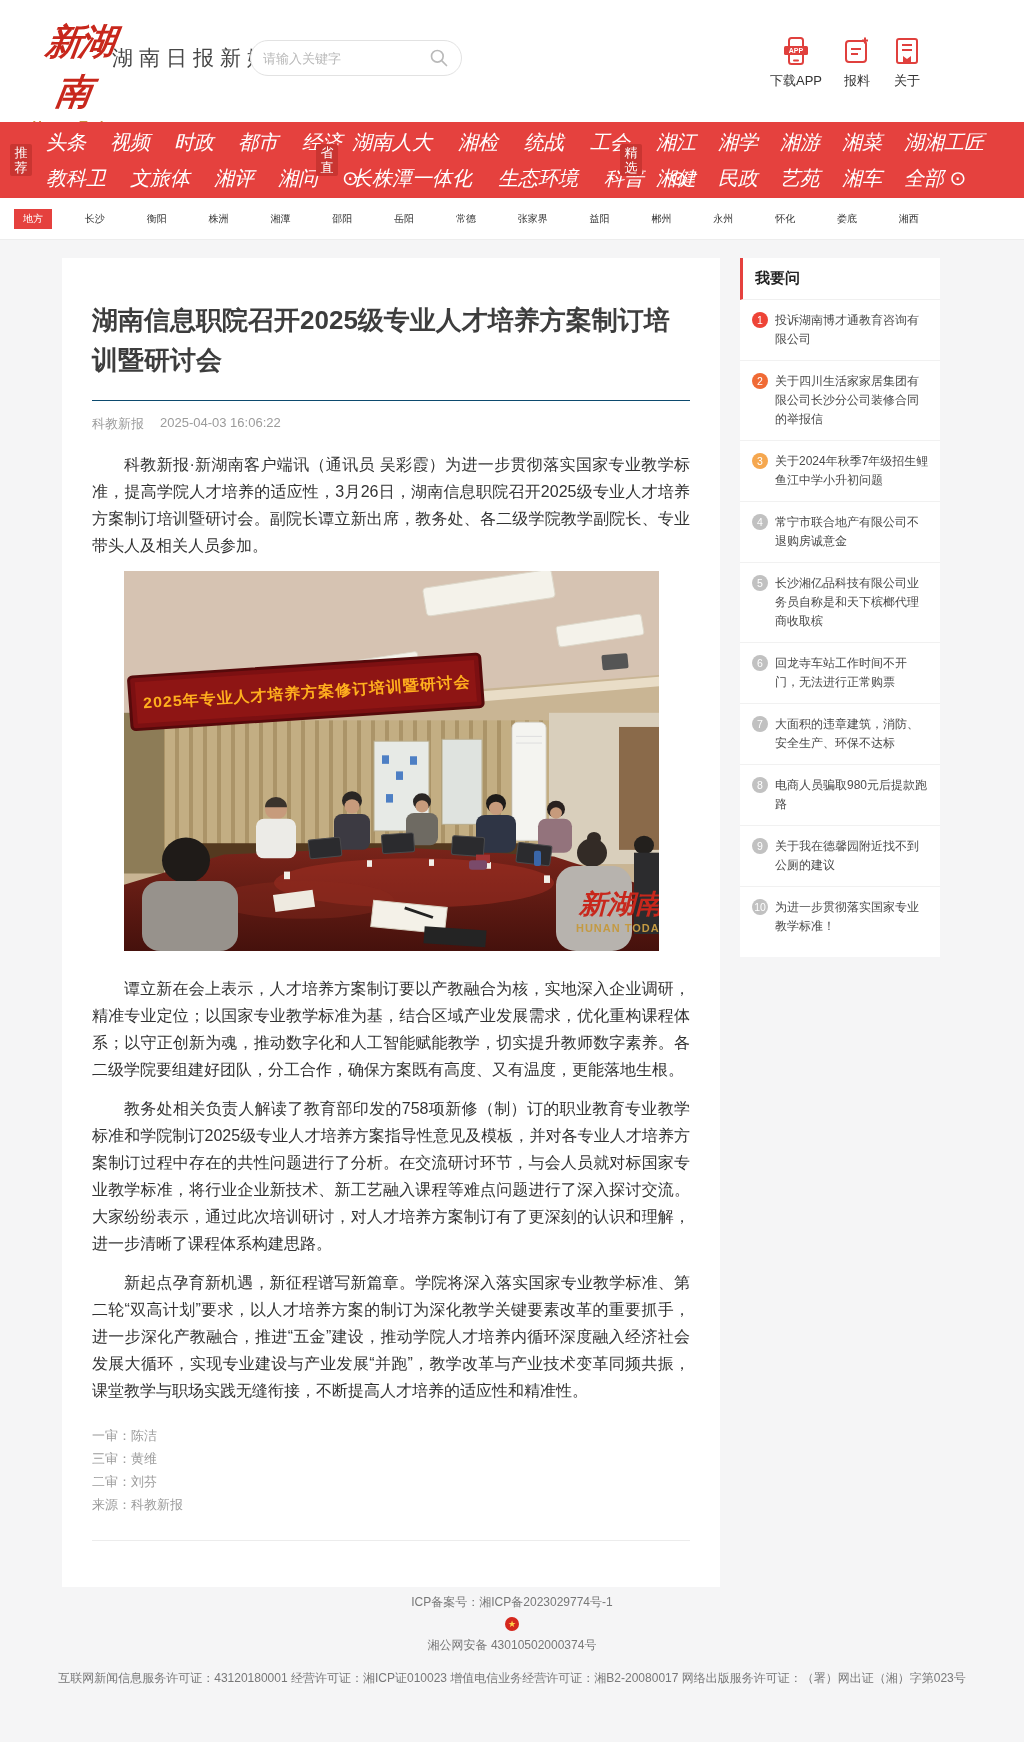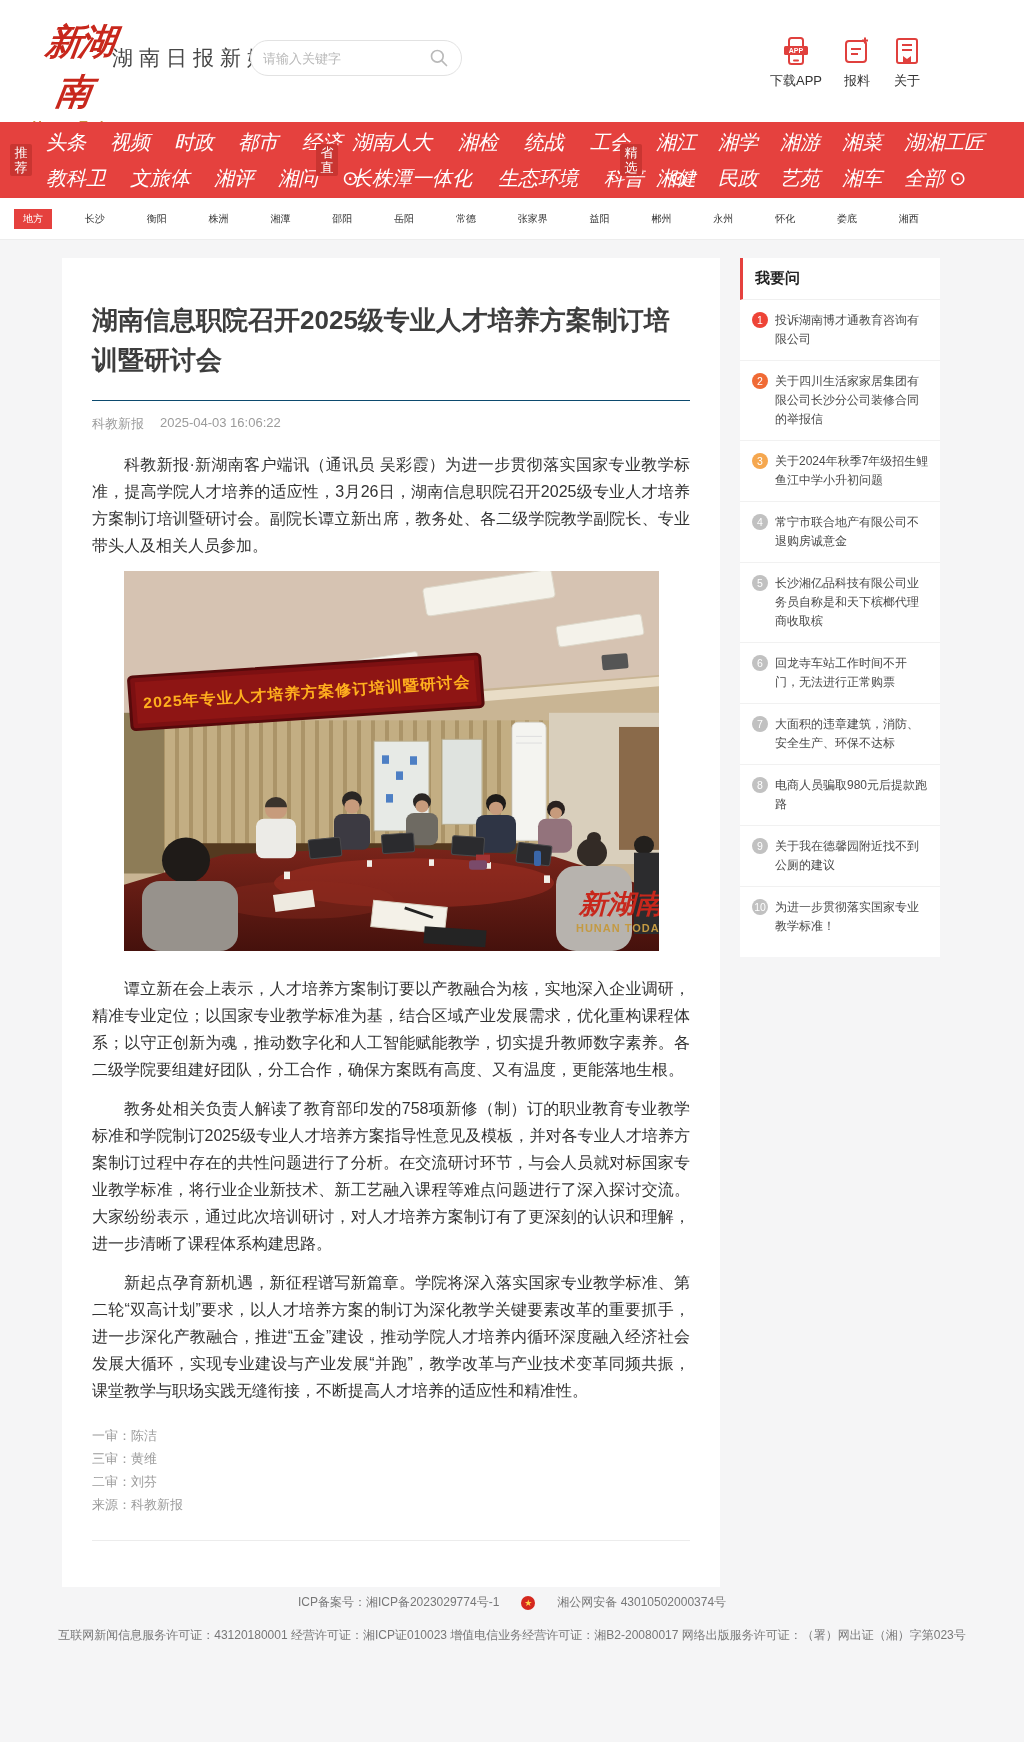--- a/index.html
+++ b/index.html
@@ -65,21 +65,21 @@
   #sidebar-list{list-style:none;}
   .qa-item{display:flex;gap:7px;padding:11px 10px 11px 12px;cursor:pointer;}
   .qa-item + .qa-item{border-top:1px solid #f1f1f1;}
   .qa-badge{flex:0 0 16px;width:16px;height:16px;border-radius:50%;color:#fff;font-size:10.5px;
             line-height:16px;text-align:center;margin-top:1px;}
   .qa-text{font-size:12px;line-height:19px;color:#4a4a4a;}
 
   
   #footer{position:absolute;left:0;top:1560px;width:100%;padding-top:34px;}
   .f-line{font-size:12px;color:#777;margin-bottom:16px;display:flex;justify-content:center;
-          align-items:center;gap:22px;}
+          align-items:center;gap:6px;flex-direction:column;}
   .emblem{display:inline-block;width:14px;height:14px;border-radius:50%;background:#d5281e;
           color:#ffd24a;font-size:9px;line-height:14px;text-align:center;}
 </style>
 </head>
 <body>
 
 <div id="page">
 
   <div id="header">
     <div class="logo">

